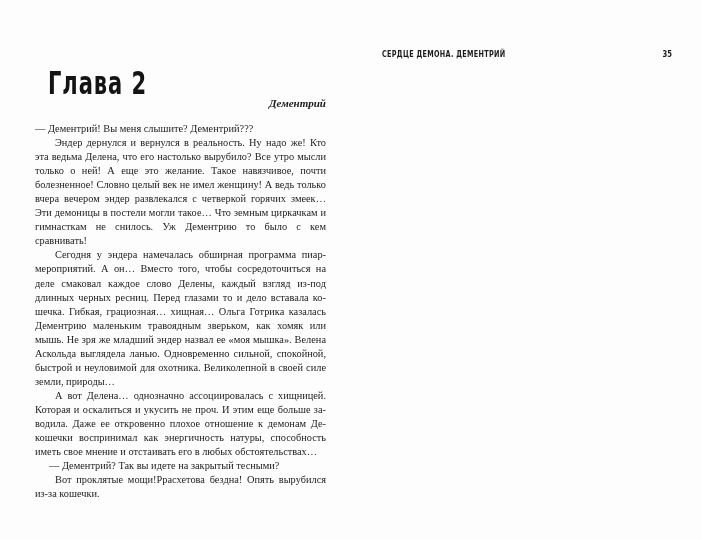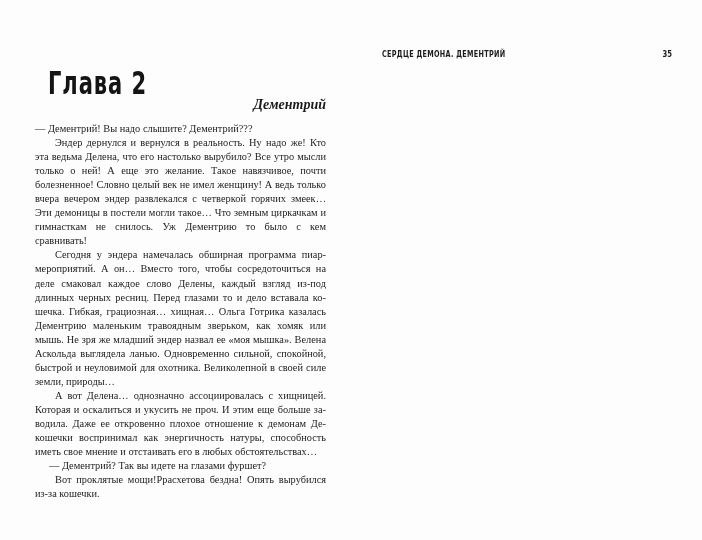--- a/index.html
+++ b/index.html
@@ -84,21 +84,21 @@
 
   
   .byline {
     position: absolute;
     top: 97px;
     left: 31px;
     width: 291px;
     text-align: right;
     font-style: italic;
     font-weight: 700;
-    font-size: 14px;
+    font-size: 11px;
     color: #1a1a1a;
   }
 
   
   .bodycol {
     position: absolute;
     font-size: 10.35px;
     line-height: 14.05px;
     text-align: justify;
     text-justify: inter-word;
@@ -122,25 +122,25 @@
 
 <div class="page">
 
   <div class="leaf leaf-left">
 
     <h1 class="chapter-title">Глава 2</h1>
 
     <div class="byline">Дементрий</div>
 
     <div class="bodycol left">
-      <p class="dash0">— Дементрий! Вы надо слышите? Дементрий???</p>
+      <p class="dash0">— Дементрий! Вы меня слышите? Дементрий???</p>
       <p>Эндер дернулся и вернулся в реальность. Ну надо же! Кто эта ведьма Делена, что его настолько вырубило? Все утро мыс­ли только о ней! А еще это желание. Такое навязчивое, почти болезненное! Словно целый век не имел женщину! А ведь толь­ко вчера вечером эндер развлекался с четверкой горячих зме­ек… Эти демоницы в постели могли такое… Что земным цир­качкам и гимнасткам не снилось. Уж Дементрию то было с кем сравнивать!</p>
       <p>Сегодня у эндера намечалась обширная программа пиар-мероприятий. А он… Вместо того, чтобы сосредоточиться на деле смаковал каждое слово Делены, каждый взгляд из-под длинных черных ресниц. Перед глазами то и дело вставала ко­шечка. Гибкая, грациозная… хищная… Ольга Готрика казалась Дементрию маленьким травоядным зверьком, как хомяк или мышь. Не зря же младший эндер назвал ее «моя мышка». Веле­на Аскольда выглядела ланью. Одновременно сильной, спокой­ной, быстрой и неуловимой для охотника. Великолепной в сво­ей силе земли, природы…</p>
       <p>А вот Делена… однозначно ассоциировалась с хищницей. Которая и оскалиться и укусить не проч. И этим еще больше за­водила. Даже ее откровенно плохое отношение к демонам Де­кошечки воспринимал как энергичность натуры, способность иметь свое мнение и отстаивать его в любых обстоятельствах…</p>
-      <p class="dash">— Дементрий? Так вы идете на глазами фуршет?</p>
+      <p class="dash">— Дементрий? Так вы идете на закрытый тесными?</p>
       <p>Вот проклятые мощи!Ррасхетова бездна! Опять вырубился из-за кошечки.</p>
     </div>
   </div>
 
   <div class="leaf leaf-right">
 
     <div class="running-head">
       <span class="running-title">Сердце демона. Дементрий</span>
       <span class="running-folio">35</span>
     </div>

